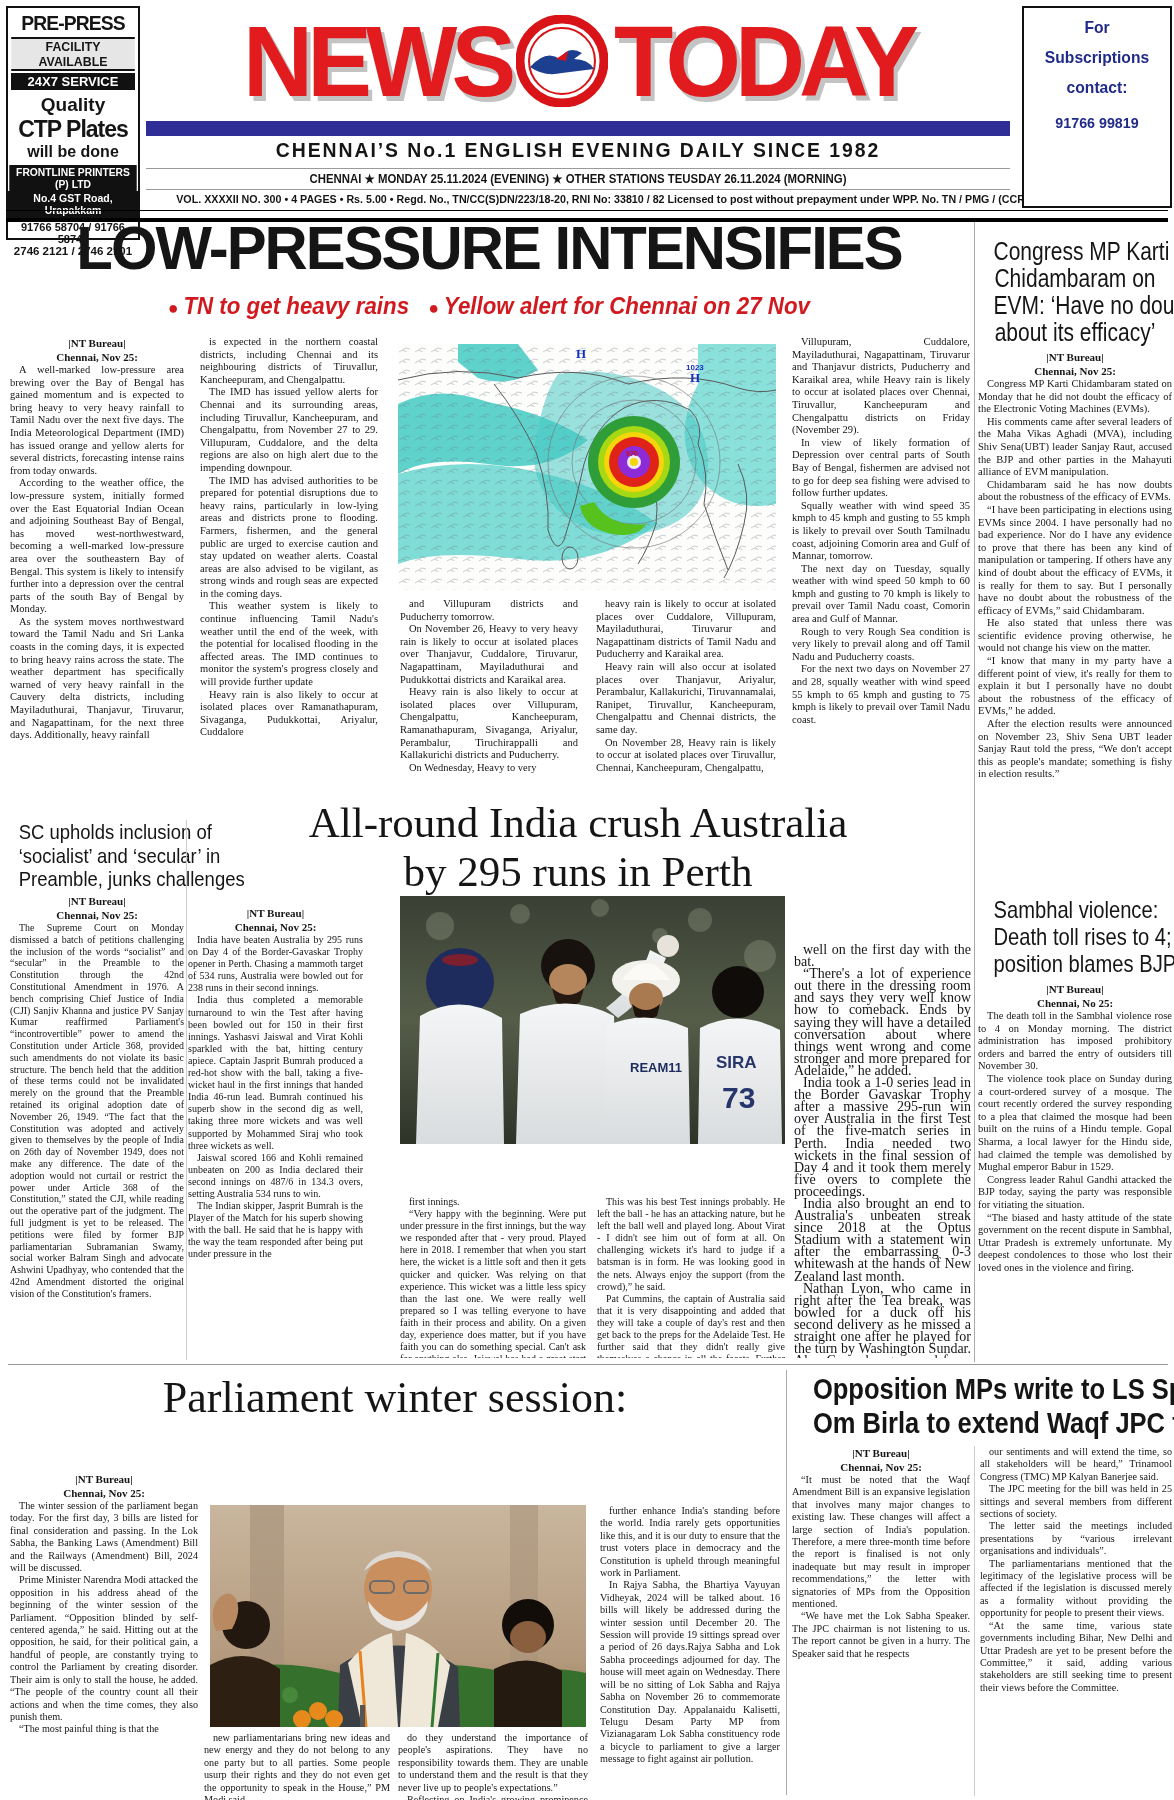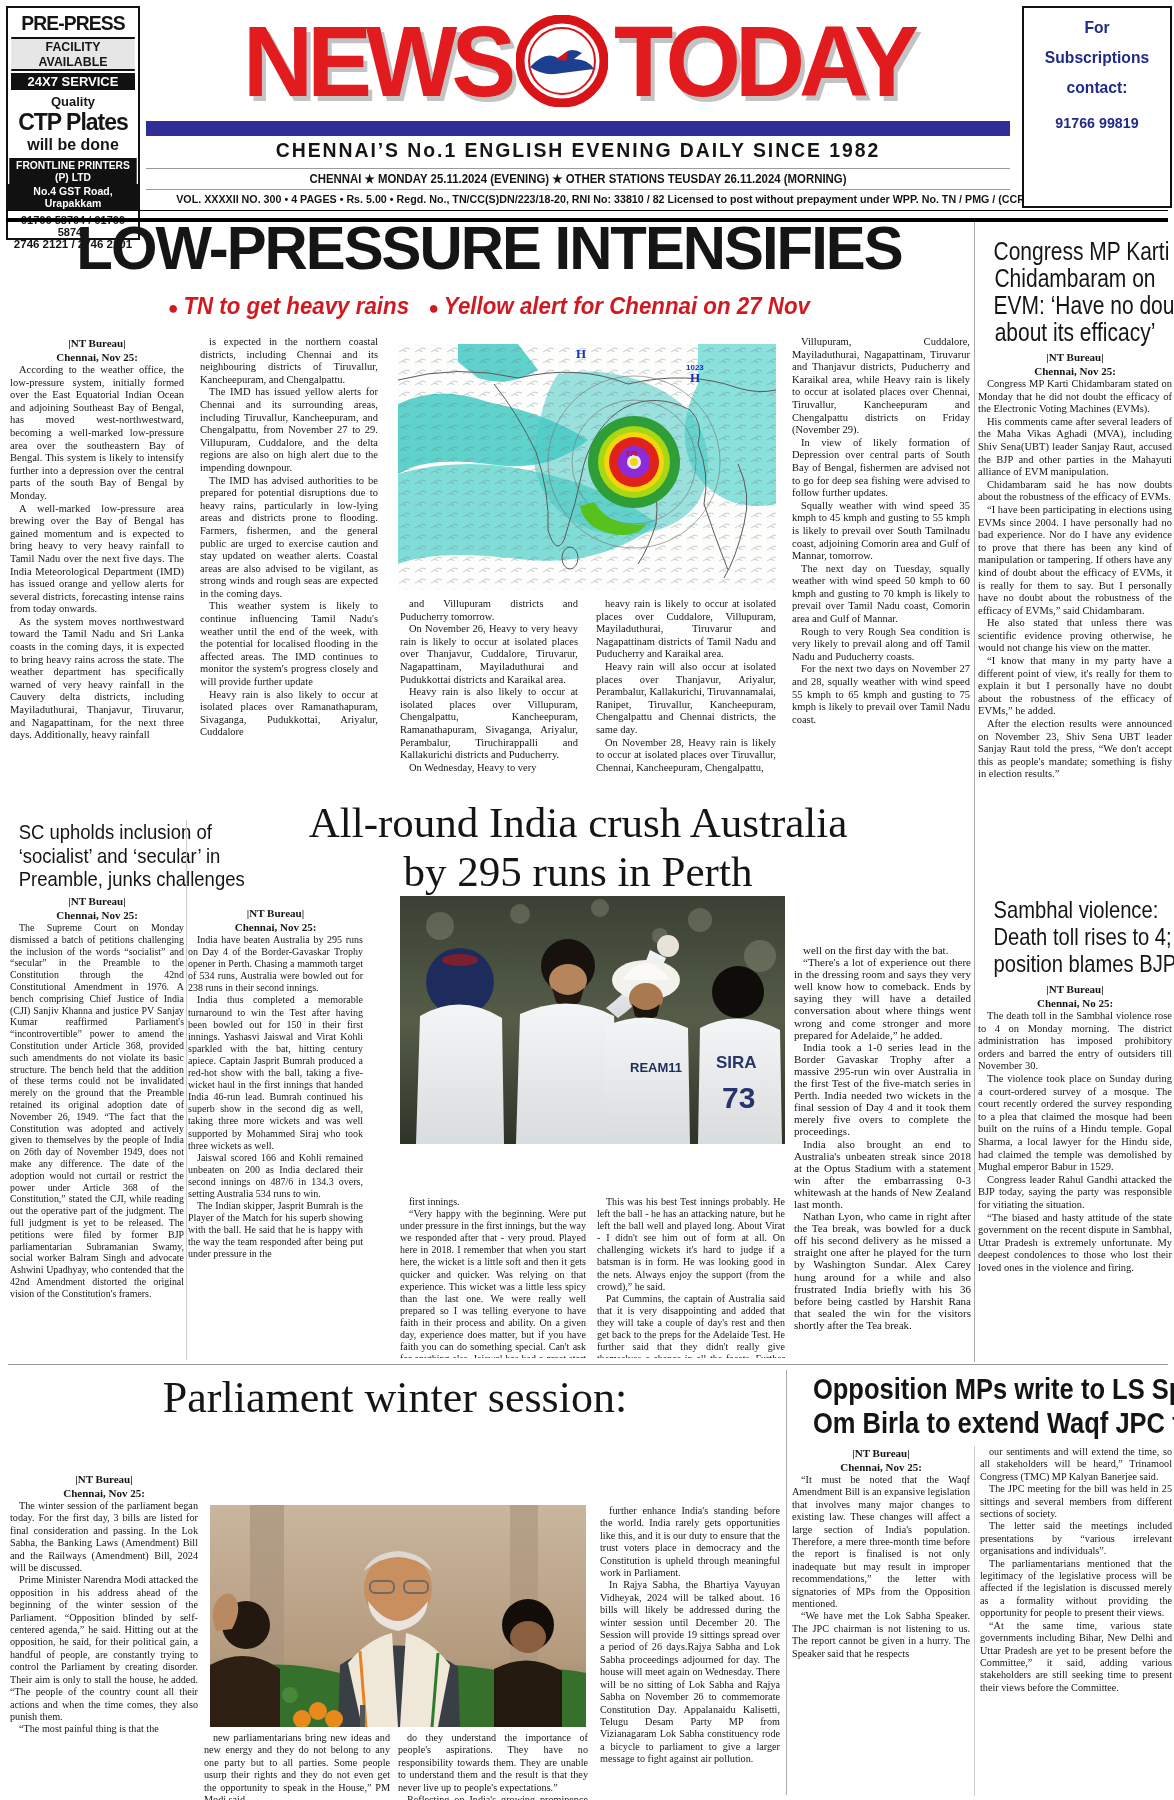--- a/index.html
+++ b/index.html
@@ -6,21 +6,21 @@
   .page{position:relative;width:1174px;height:1800px;margin:0 auto;background:#ffffff;overflow:hidden;
         font-family:"Liberation Serif",serif;color:#151515;}
   .abs{position:absolute;}
   
   .prepress{left:6px;top:6px;width:130px;height:230px;border:2px solid #111;background:#fff;
             font-family:"Liberation Sans",sans-serif;text-align:center;}
   .pp1{font-size:21px;font-weight:900;letter-spacing:-1px;transform:scaleX(.92);margin-top:3px;}
   .pp2{font-size:13px;font-weight:900;background:#e6e6e6;border-top:2px solid #111;border-bottom:2px solid #111;
        transform:scaleX(.95);margin-top:2px;}
   .pp3{font-size:13px;font-weight:900;background:#111;color:#fff;margin:2px 3px;padding:1px 0;}
-  .pp4{font-size:13px;font-weight:900;margin-top:4px;}
+  .pp4{font-size:19px;font-weight:900;margin-top:4px;}
   .pp5{font-size:23px;font-weight:900;letter-spacing:-1px;}
   .pp6{font-size:16px;font-weight:900;margin-bottom:4px;}
   .pp7{font-size:10.5px;font-weight:900;background:#111;color:#fff;padding:1px 0;transform:scaleX(.98);}
   .pp8{font-size:10.5px;font-weight:900;background:#111;color:#fff;padding:1px 0 2px;}
   .pp9{font-size:11px;font-weight:700;margin-top:3px;}
   .pp10{font-size:11.5px;font-weight:700;}
   .logo{left:146px;top:2px;width:864px;height:118px;display:flex;align-items:center;justify-content:center;gap:6px;}
   .logo-word{font-family:"Liberation Sans",sans-serif;font-weight:900;font-size:97px;color:#e11b1e;
              letter-spacing:-6px;transform:scaleY(1.04);text-shadow:4px 4px 0 #c3c3c3;line-height:1;}
   .navybar{left:146px;top:121px;width:864px;height:15px;background:#2e2e96;}
@@ -107,22 +107,22 @@
 
   <div class="abs lead-head">LOW-PRESSURE INTENSIFIES</div>
   <div class="abs lead-sub">
     <span>TN to get heavy rains</span><span>Yellow alert for Chennai on 27 Nov</span>
   </div>
 
   <div class="abs col" style="left:10px;top:336px;width:174px;height:464px;">
     <div class="byline">|NT Bureau|</div>
     <div class="byline">Chennai, Nov 25:</div>
     <div>
+        <p>A well-marked low-pressure area brewing over the Bay of Bengal has gained momentum and is expected to bring heavy to very heavy rainfall to Tamil Nadu over the next five days. The India Meteorological Department (IMD) has issued orange and yellow alerts for several districts, forecasting intense rains from today onwards.</p>
         <p>According to the weather office, the low-pressure system, initially formed over the East Equatorial Indian Ocean and adjoining Southeast Bay of Bengal, has moved west-northwestward, becoming a well-marked low-pressure area over the southeastern Bay of Bengal. This system is likely to intensify further into a depression over the central parts of the south Bay of Bengal by Monday.</p>
-        <p>A well-marked low-pressure area brewing over the Bay of Bengal has gained momentum and is expected to bring heavy to very heavy rainfall to Tamil Nadu over the next five days. The India Meteorological Department (IMD) has issued orange and yellow alerts for several districts, forecasting intense rains from today onwards.</p>
         <p>As the system moves northwestward toward the Tamil Nadu and Sri Lanka coasts in the coming days, it is expected to bring heavy rains across the state. The weather department has specifically warned of very heavy rainfall in the Cauvery delta districts, including Mayiladuthurai, Thanjavur, Tiruvarur, and Nagapattinam, for the next three days. Additionally, heavy rainfall</p>
       </div>
   </div>
   <div class="abs col" style="left:200px;top:336px;width:178px;height:464px;">
       <p>is expected in the northern coastal districts, including Chennai and its neighbouring districts of Tiruvallur, Kancheepuram, and Chengalpattu.</p>
       <p>The IMD has issued yellow alerts for Chennai and its surrounding areas, including Tiruvallur, Kancheepuram, and Chengalpattu, from November 27 to 29. Villupuram, Cuddalore, and the delta regions are also on high alert due to the impending downpour.</p>
       <p>The IMD has advised authorities to be prepared for potential disruptions due to heavy rains, particularly in low-lying areas and districts prone to flooding. Farmers, fishermen, and the general public are urged to exercise caution and stay updated on weather alerts. Coastal areas are also advised to be vigilant, as strong winds and rough seas are expected in the coming days.</p>
       <p>This weather system is likely to continue influencing Tamil Nadu's weather until the end of the week, with the potential for localised flooding in the affected areas. The IMD continues to monitor the system's progress closely and will provide further update</p>
       <p>Heavy rain is also likely to occur at isolated places over Ramanathapuram, Sivaganga, Pudukkottai, Ariyalur, Cuddalore</p>
     </div>
@@ -311,21 +311,21 @@
   </div>
 
   <div class="abs col" style="left:400px;top:1196px;width:186px;height:162px;font-size:10px;line-height:12.1px;">
       <p>first innings.</p>
       <p>“Very happy with the beginning. Were put under pressure in the first innings, but the way we responded after that - very proud. Played here in 2018. I remember that when you start here, the wicket is a little soft and then it gets quicker and quicker. Was relying on that experience. This wicket was a little less spicy than the last one. We were really well prepared so I was telling everyone to have faith in their process and ability. On a given day, experience does matter, but if you have faith you can do something special. Can't ask for anything else. Jaiswal has had a great start to his Test career.</p>
     </div>
   <div class="abs col" style="left:597px;top:1196px;width:188px;height:162px;font-size:10px;line-height:12.1px;">
       <p>This was his best Test innings probably. He left the ball - he has an attacking nature, but he left the ball well and played long. About Virat - I didn't see him out of form at all. On challenging wickets it's hard to judge if a batsman is in form. He was looking good in the nets. Always enjoy the support (from the crowd),” he said.</p>
       <p>Pat Cummins, the captain of Australia said that it is very disappointing and added that they will take a couple of day's rest and then get back to the preps for the Adelaide Test. He further said that they didn't really give themselves a chance in all the facets. Further believes that they should have done</p>
     </div>
-  <div class="abs col" style="left:794px;top:944px;width:177px;height:414px;font-size:11px;line-height:12.1px;">
+  <div class="abs col" style="left:794px;top:944px;width:177px;height:414px;font-size:14px;line-height:12.1px;">
       <p>well on the first day with the bat.</p>
       <p>“There's a lot of experience out there in the dressing room and says they very well know how to comeback. Ends by saying they will have a detailed conversation about where things went wrong and come stronger and more prepared for Adelaide,” he added.</p>
       <p>India took a 1-0 series lead in the Border Gavaskar Trophy after a massive 295-run win over Australia in the first Test of the five-match series in Perth. India needed two wickets in the final session of Day 4 and it took them merely five overs to complete the proceedings.</p>
       <p>India also brought an end to Australia's unbeaten streak since 2018 at the Optus Stadium with a statement win after the embarrassing 0-3 whitewash at the hands of New Zealand last month.</p>
       <p>Nathan Lyon, who came in right after the Tea break, was bowled for a duck off his second delivery as he missed a straight one after he played for the turn by Washington Sundar. Alex Carey hung around for a while and also frustrated India briefly with his 36 before being castled by Harshit Rana that sealed the win for the visitors shortly after the Tea break.</p>
     </div>
 
   <div class="abs hrule" style="left:8px;top:1364px;width:1160px;"></div>
 
   <div class="abs serif-head" style="left:10px;top:1374px;width:770px;font-size:44px;line-height:47px;">

